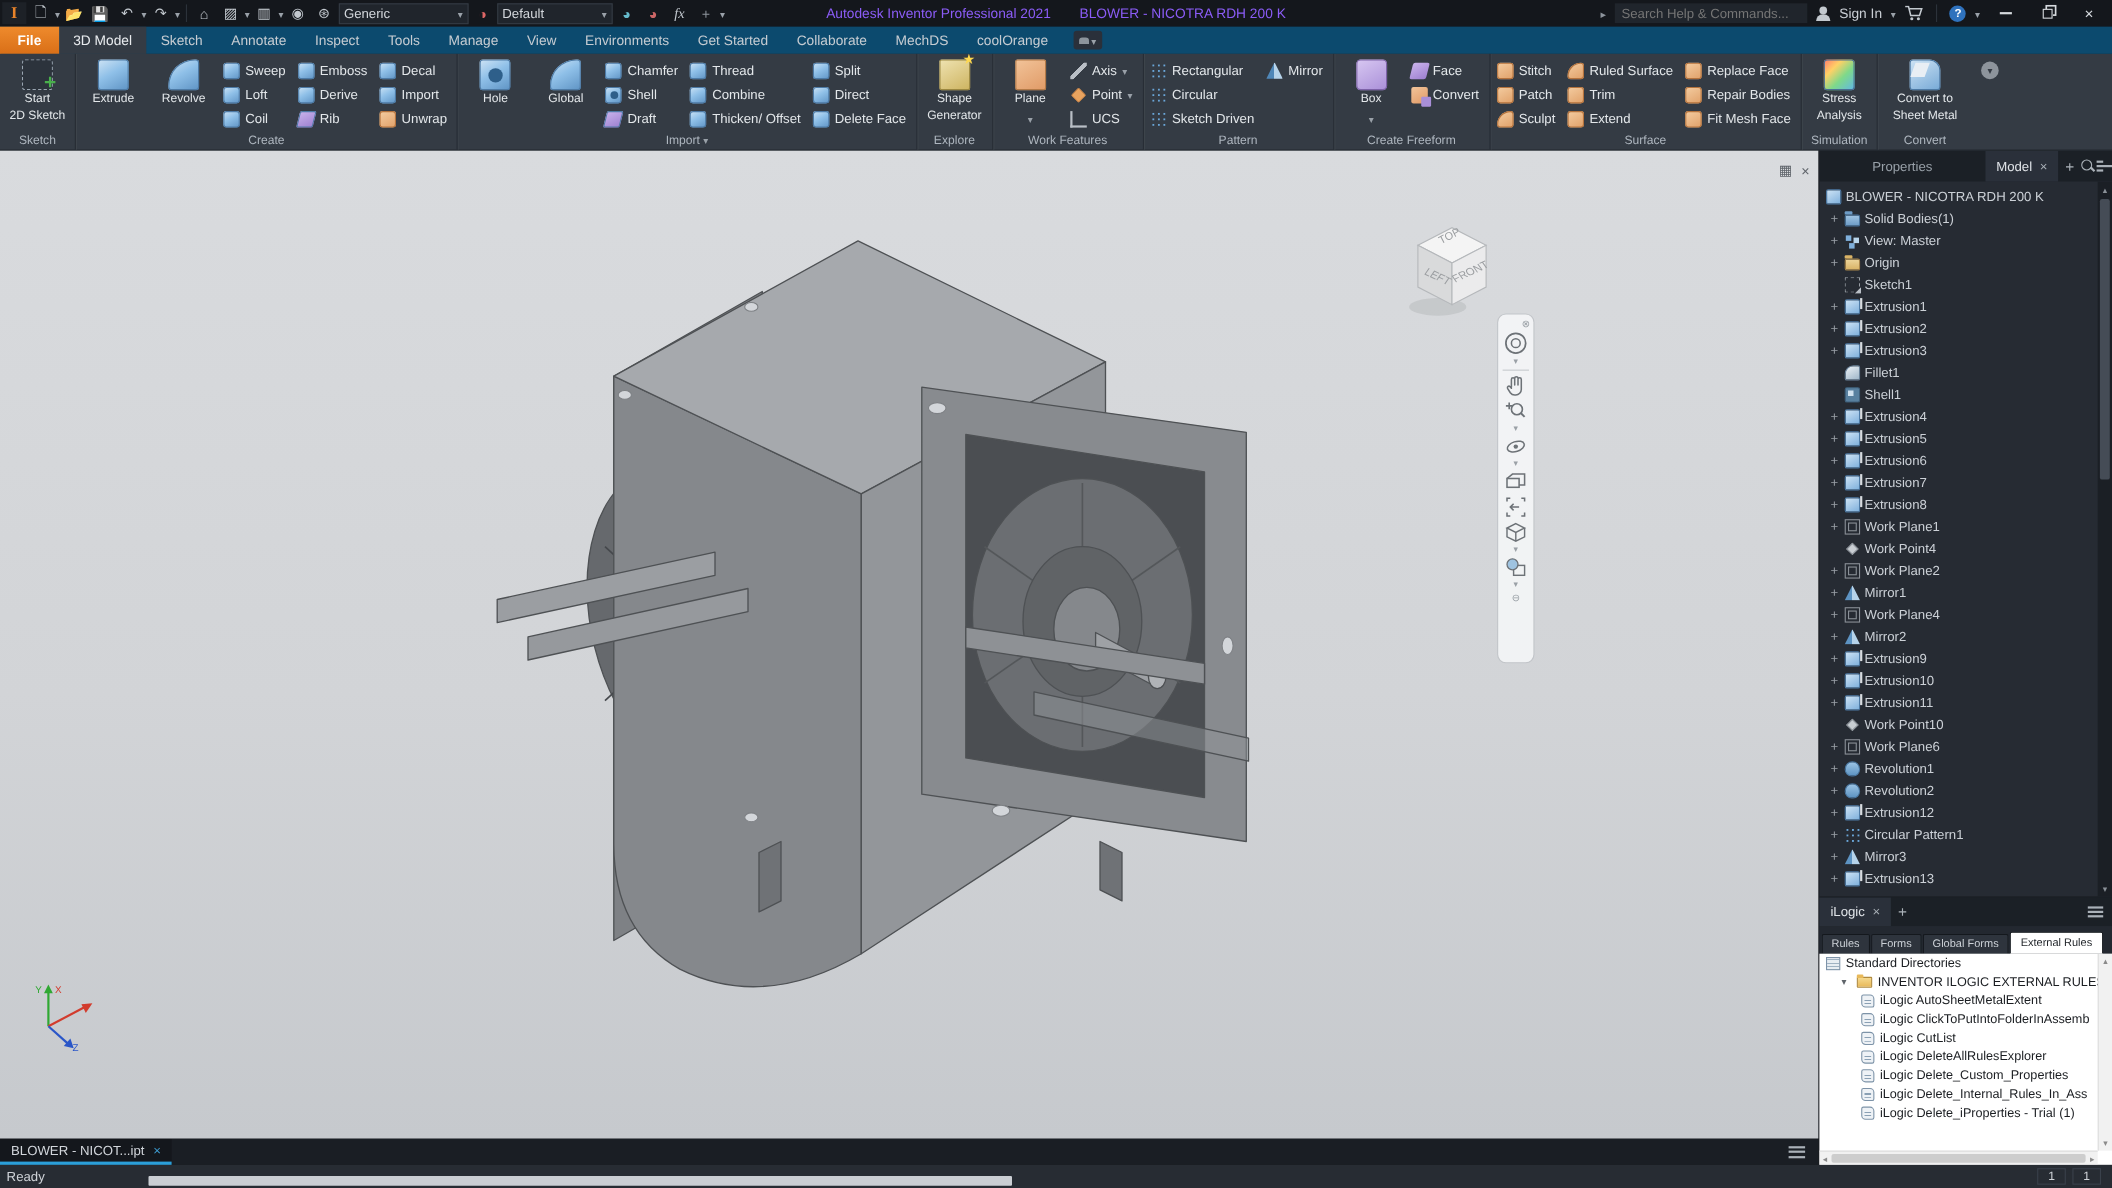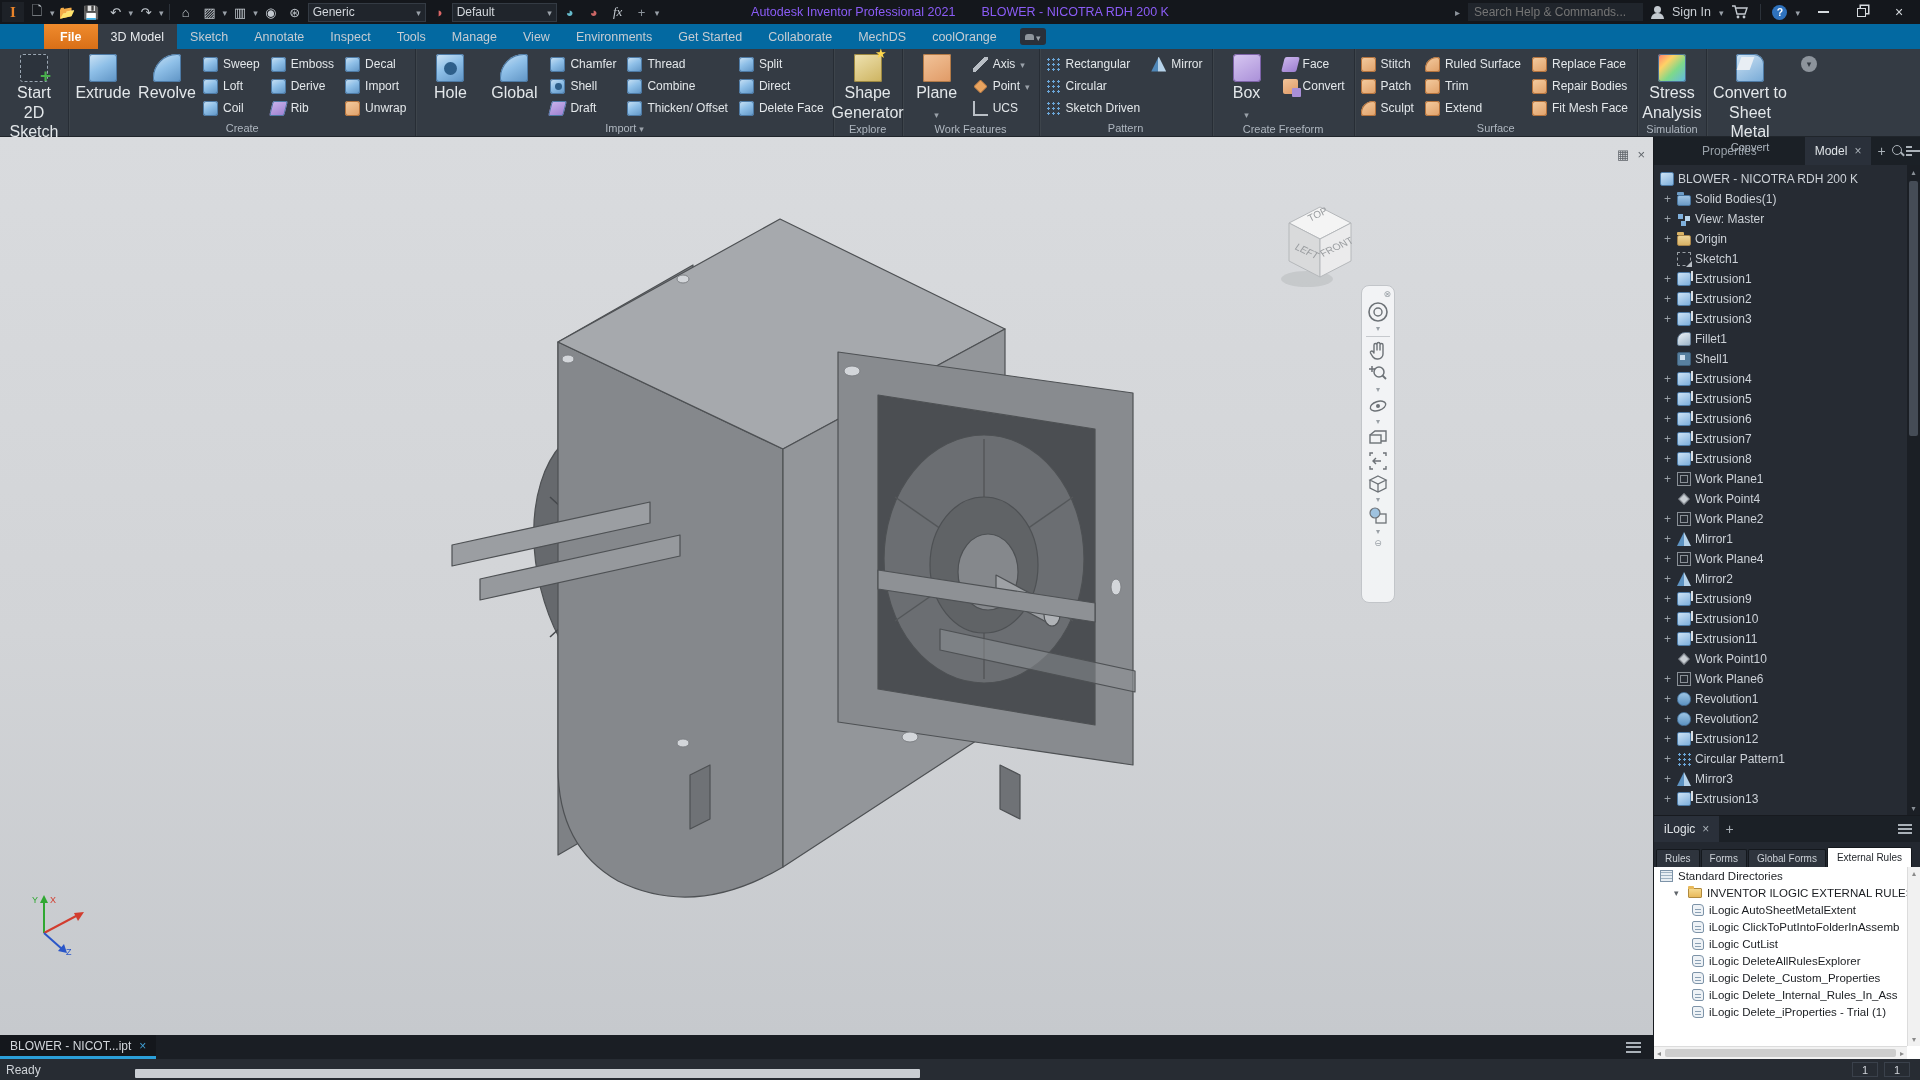--- a/index.html
+++ b/index.html
@@ -23,34 +23,34 @@
   .person{width:13px;height:13px;position:relative;}
   .person::before{content:"";position:absolute;left:3px;top:0;width:7px;height:7px;border-radius:50%;background:#c3c9cf;}
   .person::after{content:"";position:absolute;left:0;top:7px;width:13px;height:6px;border-radius:6px 6px 0 0;background:#c3c9cf;}
   .cart-svg{display:block;}
   .help{width:15px;height:15px;border-radius:50%;background:#2f72bd;color:#fff;font-size:10.5px;font-weight:bold;display:flex;align-items:center;justify-content:center;}
   .winbtn{width:30px;height:20px;display:flex;align-items:center;justify-content:center;color:#d6dade;font-size:14px;}
   .min-glyph{width:11px;height:2px;background:#d6dade;}
   .rest-glyph{width:9px;height:9px;border:1.5px solid #d6dade;box-shadow:3px -3px 0 -1px #14171c,3px -3px 0 0.5px #d6dade;}
 
   
-  .tabrow{height:25px;background:#0369a1;display:flex;align-items:stretch;flex:none;font-size:12.5px;color:#c6ccd2;padding-left:44px;}
+  .tabrow{height:25px;background:#0c4a6e;display:flex;align-items:stretch;flex:none;font-size:12.5px;color:#c6ccd2;}
   .mtab{display:flex;align-items:center;padding:0 13px;cursor:default;}
   .mtab.filetab{background:linear-gradient(180deg,#ef8b2d,#d96f17);color:#fff;font-weight:bold;padding:0 16px;}
   .mtab.active{background:#343b44;color:#e8ebee;}
   .cloudbtn{width:26px;height:17px;margin:4px 0 0 10px;background:#2a303a;border-radius:3px;display:flex;align-items:center;justify-content:center;gap:2px;}
   .cloudbtn::before{content:"";width:9px;height:6px;background:#8d949c;border-radius:3px 3px 0 0;}
 
   
   .ribbon{height:88px;background:#343b44;flex:none;display:flex;align-items:stretch;border-bottom:1px solid #20252b;position:relative;}
   .rpanel{display:flex;flex-direction:column;border-right:1px solid #272d35;box-shadow:1px 0 0 #3d444b;padding:2px 3px 0 3px;}
   .rbody{display:flex;align-items:flex-start;flex:1;gap:2px;}
   .rlabel{height:17px;font-size:11px;color:#aeb6bf;text-align:center;display:flex;align-items:center;justify-content:center;gap:3px;}
   .rbig{width:62px;display:flex;flex-direction:column;align-items:center;padding-top:3px;gap:2px;cursor:default;}
-  .rbig .rbl{font-size:16px;color:#e3e7ea;text-align:center;line-height:1.15;}
+  .rbig .rbl{font-size:11px;color:#e3e7ea;text-align:center;line-height:1.15;}
   .rcol{display:flex;flex-direction:column;justify-content:flex-start;padding-top:2px;}
   .rsm{height:22px;display:flex;align-items:center;gap:5px;font-size:12px;color:#e3e7ea;padding:0 6px 0 3px;white-space:nowrap;}
   .ic{display:inline-block;position:relative;flex:none;}
   .ic-lg{width:28px;height:28px;}
   .ic-sm{width:15px;height:15px;}
   .ic-b{background:linear-gradient(150deg,#cfe4f5 0%,#8fc0e8 45%,#5e93c4 100%);border-radius:3px;box-shadow:inset 0 0 0 1px #4d7aa5;}
   .ic-surf{background:linear-gradient(150deg,#f4cda2,#e0a068);border-radius:3px;box-shadow:inset 0 0 0 1px #b5733d;}
   .i-sketch2d{background:#2c333c;border:1px dashed #9aa6b2;border-radius:3px;}
   .i-sketch2d::after{content:"+";position:absolute;right:-4px;bottom:-6px;color:#49b04c;font-size:19px;font-weight:bold;}
   .i-hole::after{content:"";position:absolute;left:28%;top:28%;width:46%;height:46%;border-radius:50%;background:#2e5f8a;}

